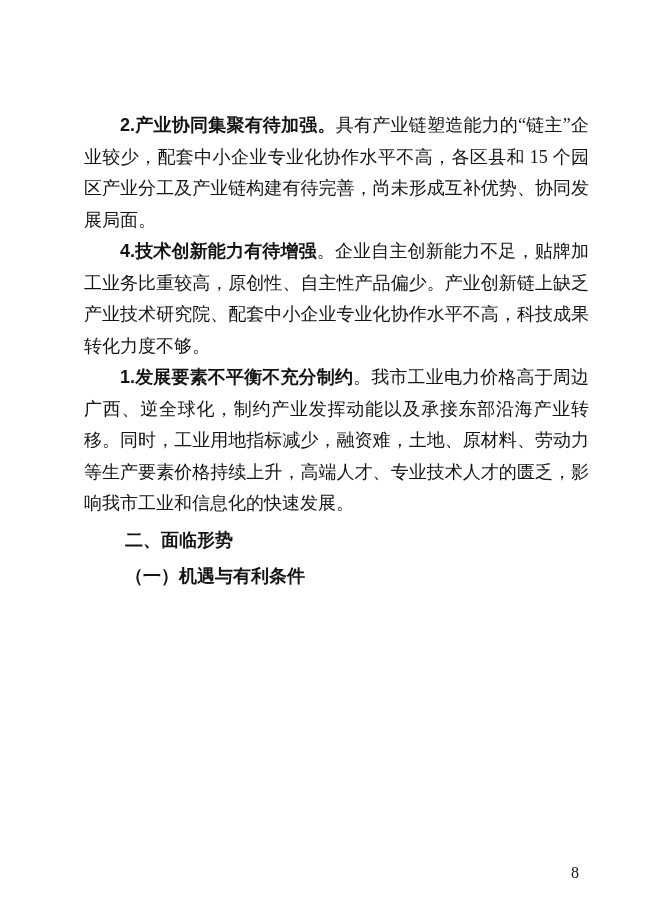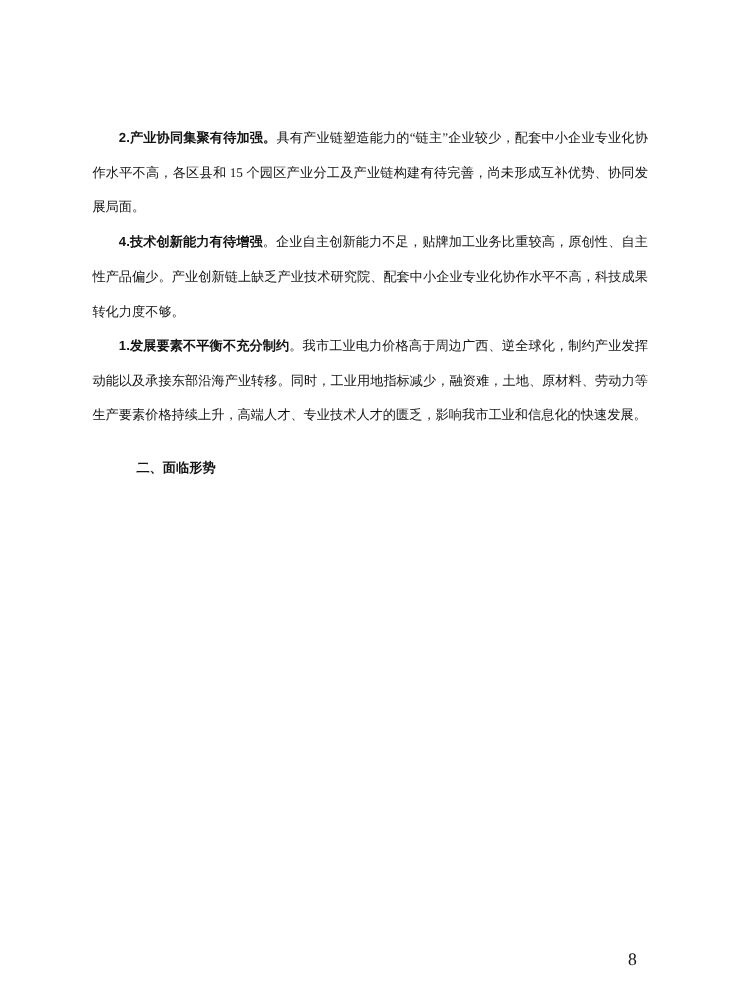--- a/index.html
+++ b/index.html
@@ -19,34 +19,34 @@
     position: absolute;
     left: 0; top: 0;
     width: 666px; height: 904px;
     background: #ffffff;
   }
   .body-text {
     position: absolute;
     left: 84px;
     top: 110px;
     width: 505px;
-    font-size: 12px;
+    font-size: 18px;
     line-height: 31.5px;
     text-align: justify;
   }
   .para {
     margin: 0;
     text-indent: 2em;
   }
   .lead {
     font-weight: bold;
     font-family: "Liberation Sans", "DejaVu Sans", sans-serif;
   }
   .heading {
-    margin: 16px;
+    margin: 5px;
     text-indent: 2em;
     font-weight: bold;
     font-family: "Liberation Sans", "DejaVu Sans", sans-serif;
     text-align: left;
   }
   .page-number {
     position: absolute;
     left: 84px;
     top: 863px;
     width: 505px;
@@ -66,18 +66,19 @@
 
     <p class="para"><span class="lead">2.产业协同集聚有待加强。</span><span>具有产业链塑造能力的“链主”企业较少，配套中小企业专业化协作水平不高，各区县和 15 个园区产业分工及产业链构建有待完善，尚未形成互补优势、协同发展局面。</span></p>
 
     <p class="para"><span class="lead">4.技术创新能力有待增强</span><span>。企业自主创新能力不足，贴牌加工业务比重较高，原创性、自主性产品偏少。产业创新链上缺乏产业技术研究院、配套中小企业专业化协作水平不高，科技成果转化力度不够。</span></p>
 
     <p class="para"><span class="lead">1.发展要素不平衡不充分制约</span><span>。我市工业电力价格高于周边广西、逆全球化，制约产业发挥动能以及承接东部沿海产业转移。同时，工业用地指标减少，融资难，土地、原材料、劳动力等生产要素价格持续上升，高端人才、专业技术人才的匮乏，影响我市工业和信息化的快速发展。</span></p>
 
     <p class="heading">二、面临形势</p>
 
 
+    <p class="heading">（一）机遇与有利条件</p>
 
 
   </div>
 
   <div class="page-number">8</div>
 </div>
 
 </body></html>

